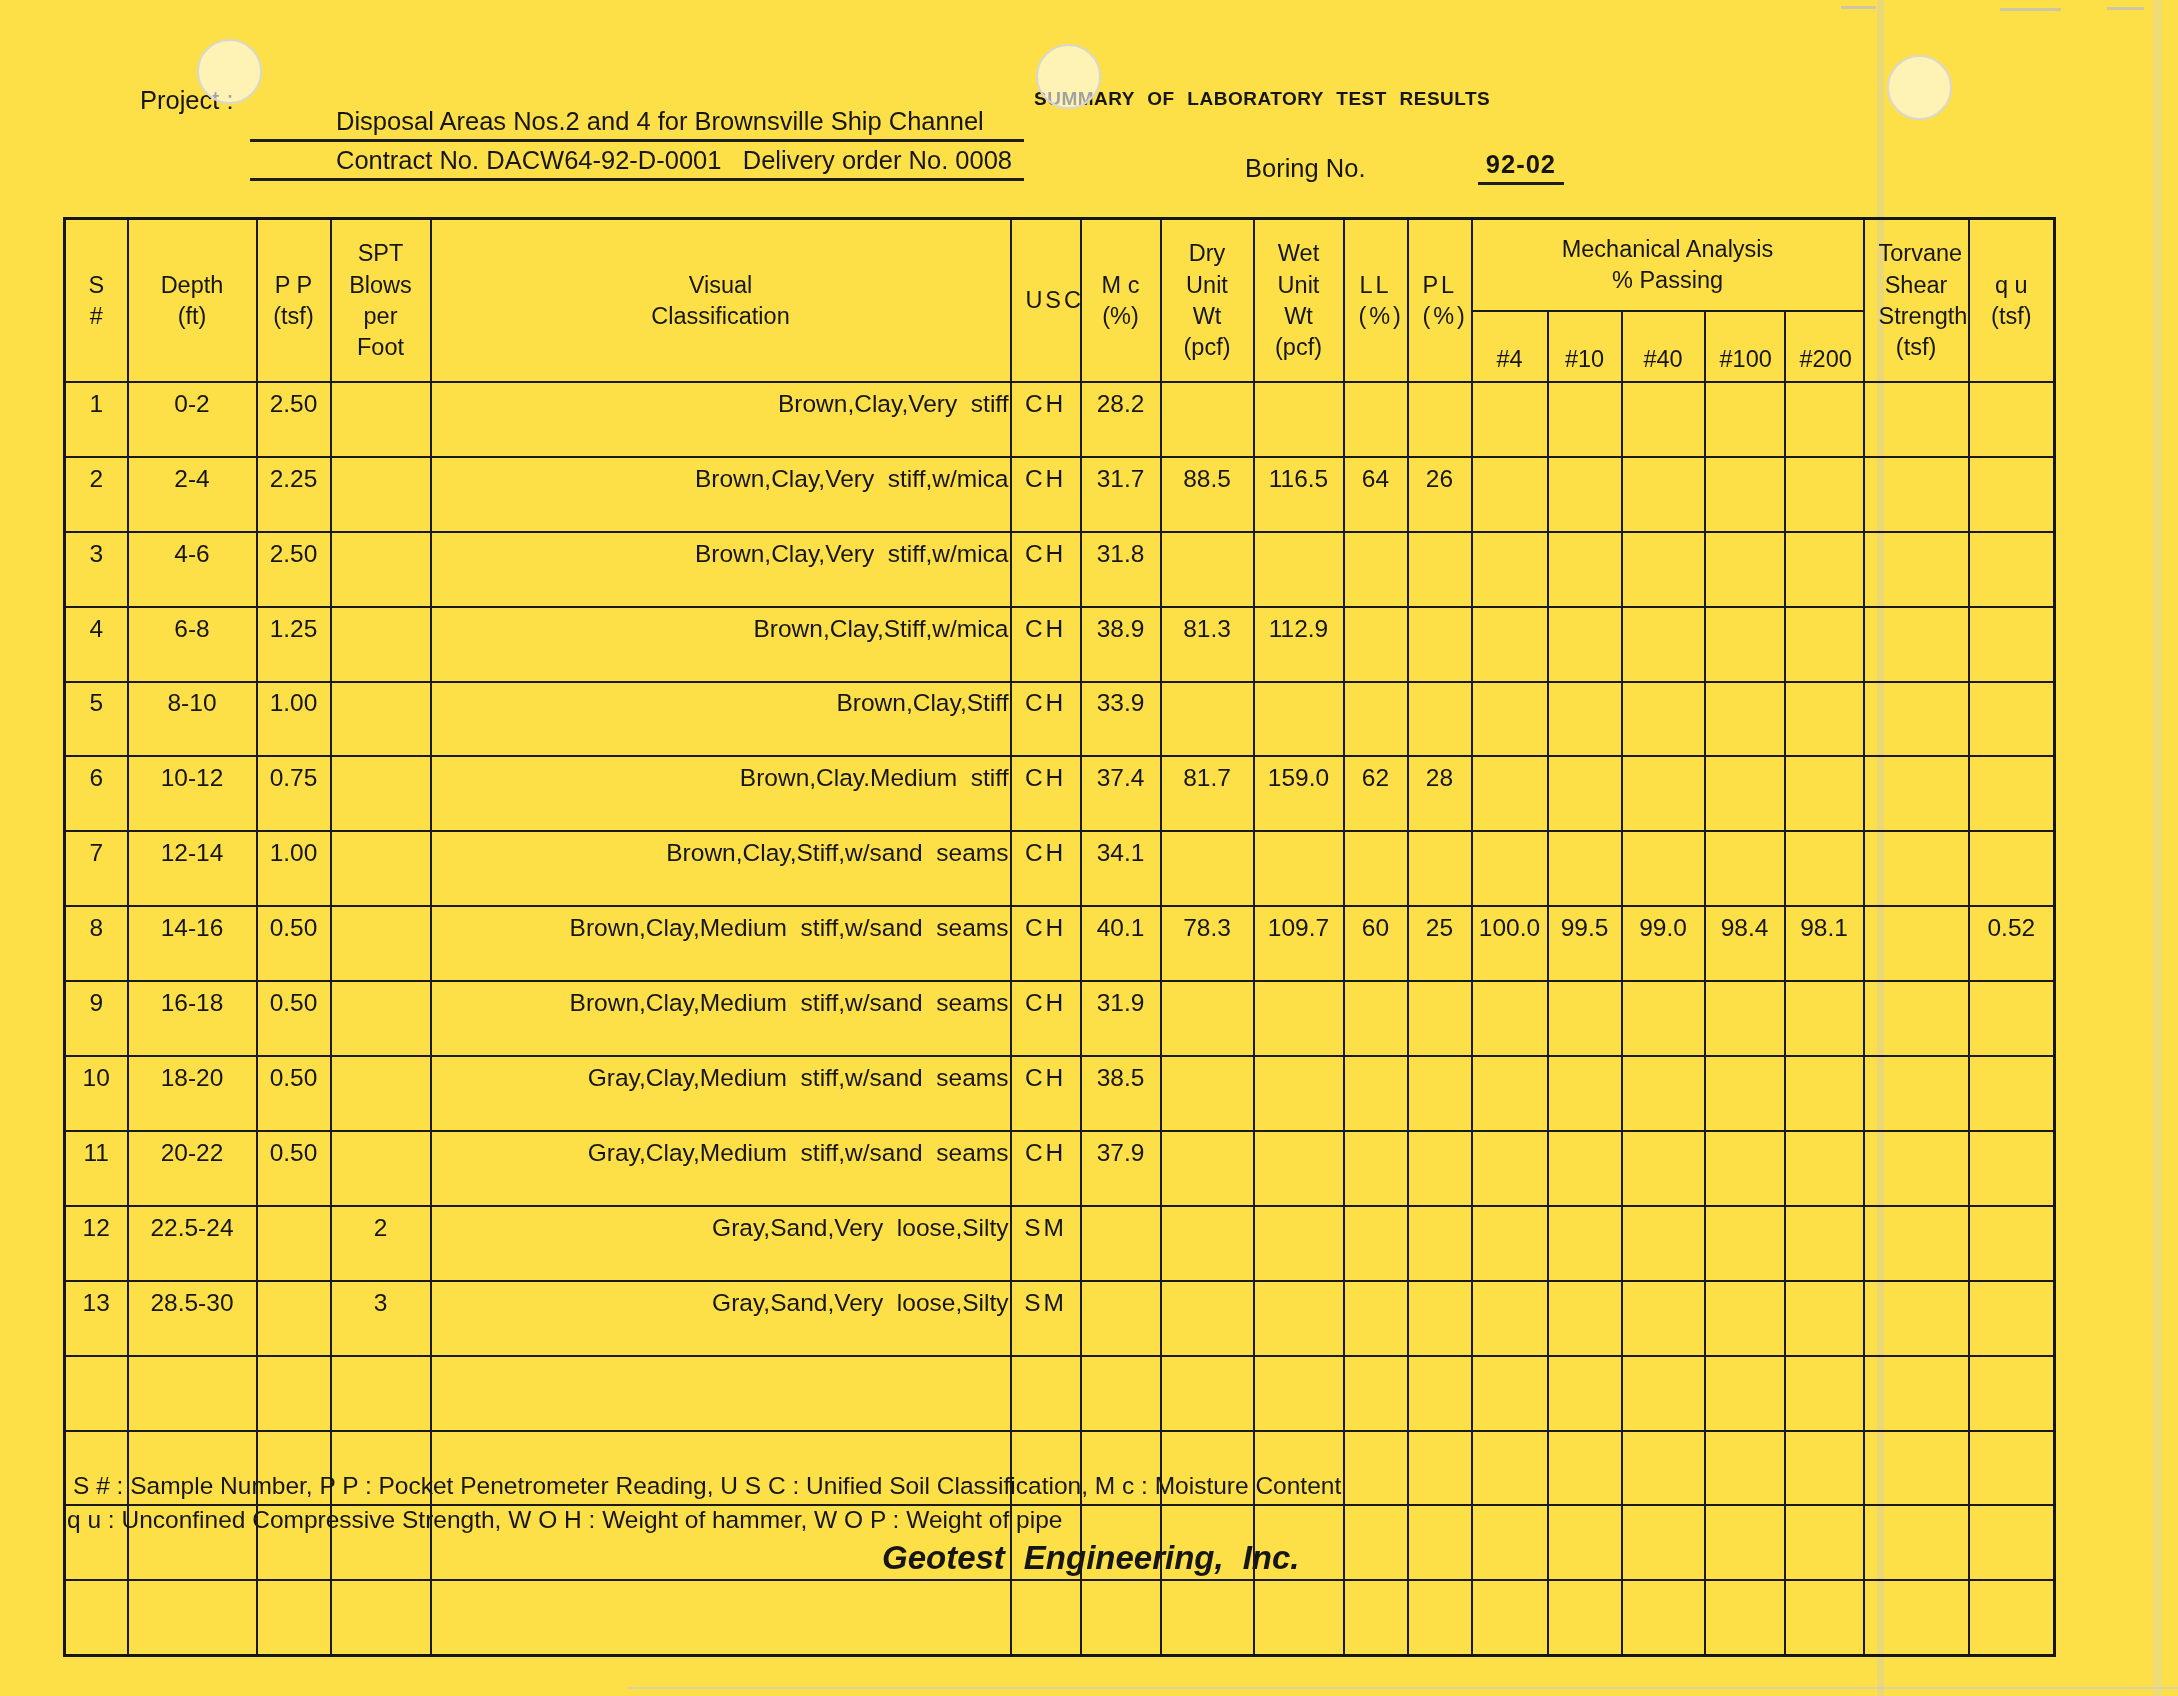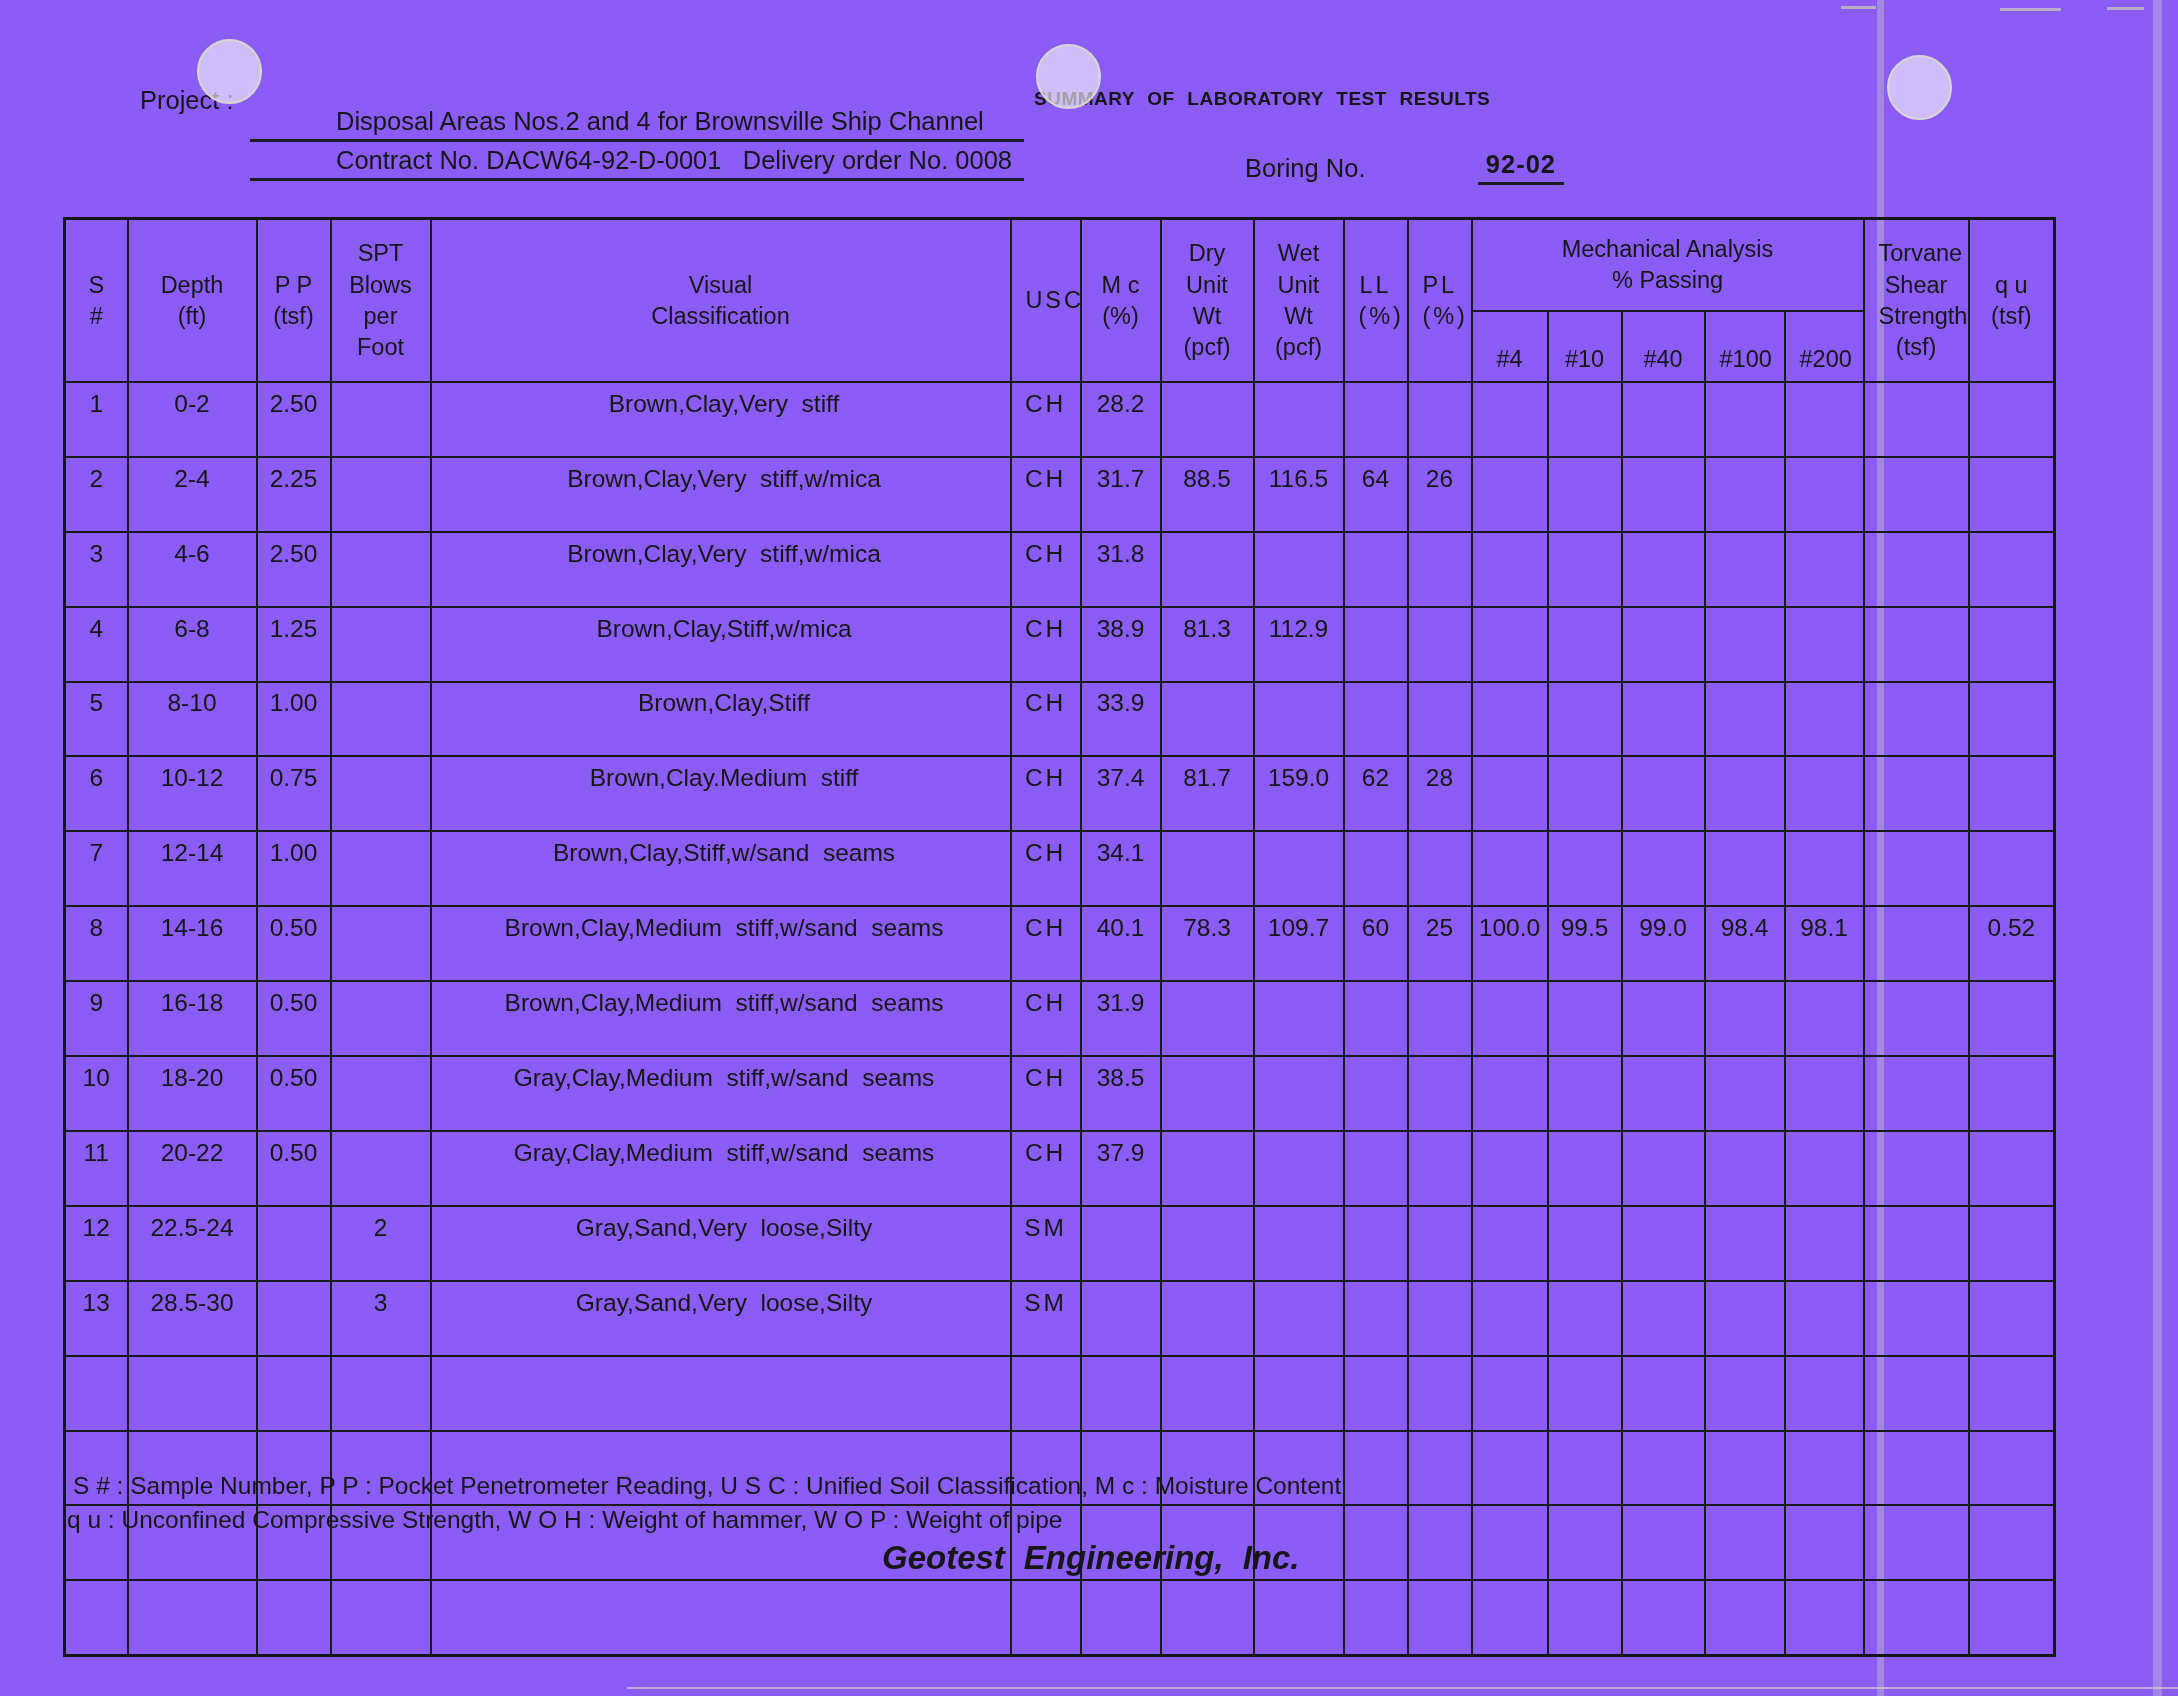--- a/index.html
+++ b/index.html
@@ -1,18 +1,18 @@
 <!DOCTYPE html>
 <html><head>
 <meta charset="utf-8">
 <style>
   html,body{margin:0;padding:0;background:#e8e6e1;}
   .page{
     position:relative;width:2179px;height:1697px;
-    background:#8b5cf6;overflow:hidden;
+    background:#fde047;overflow:hidden;
     font-family:"Liberation Sans",sans-serif;color:#161616;
   }
   
   .punch-hole{position:absolute;width:61px;height:61px;border-radius:50%;
     border:2.9px solid #d9d7d0;background:rgba(255,255,255,.6);z-index:4;}
   .scan-line{position:absolute;top:0;left:1877px;width:6.9px;height:1697px;
     background:rgba(205,203,196,.40);z-index:1;}
   .right-streak{position:absolute;top:0;left:2153px;width:8.8px;height:1697px;
     background:rgba(214,212,205,.35);z-index:1;}
   .top-dash{position:absolute;height:2.9px;background:#c3c1bb;opacity:.8;z-index:1;}
@@ -35,21 +35,21 @@
     border:3.9px solid #161616;
   }
   .results th,.results td{
     border:2px solid #1a1a1a;font-size:24.5px;font-weight:normal;
     overflow:hidden;
   }
   .results thead th{white-space:pre-line;text-align:center;vertical-align:middle;
     line-height:1.32;font-size:23.5px;padding:14px;margin-left:12px;}
   .results thead tr.sieves th{vertical-align:bottom;padding-bottom:5.9px;}
   .results tbody td{height:65px;vertical-align:top;padding-top:6.9px;text-align:center;}
-  .results tbody td.c-4{text-align:center;padding-left:8px;white-space:pre-wrap;}
+  .results tbody td.c-4{text-align:right;padding-left:8px;white-space:pre-wrap;}
   .results tbody td.c-5{letter-spacing:2.9px;}
   .ls{letter-spacing:2.9px;}
   
   .footnote-1{position:absolute;left:73px;top:1472px;font-size:24.5px;white-space:pre-wrap;z-index:3;}
   .footnote-2{position:absolute;left:67px;top:1506px;font-size:24.5px;white-space:pre-wrap;z-index:3;}
   .company{position:absolute;left:882px;top:1539px;font-size:33px;font-weight:bold;
     font-style:italic;word-spacing:9.8px;z-index:3;}
 </style>
 </head>
 <body>

